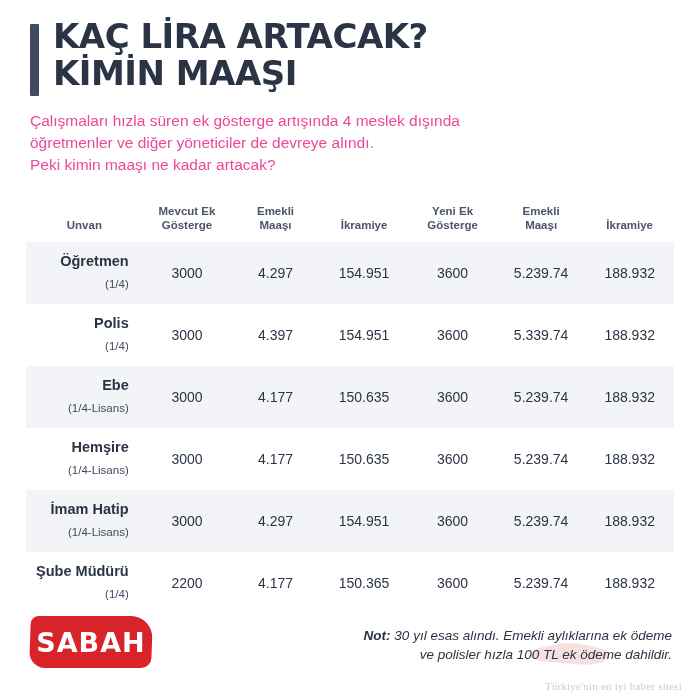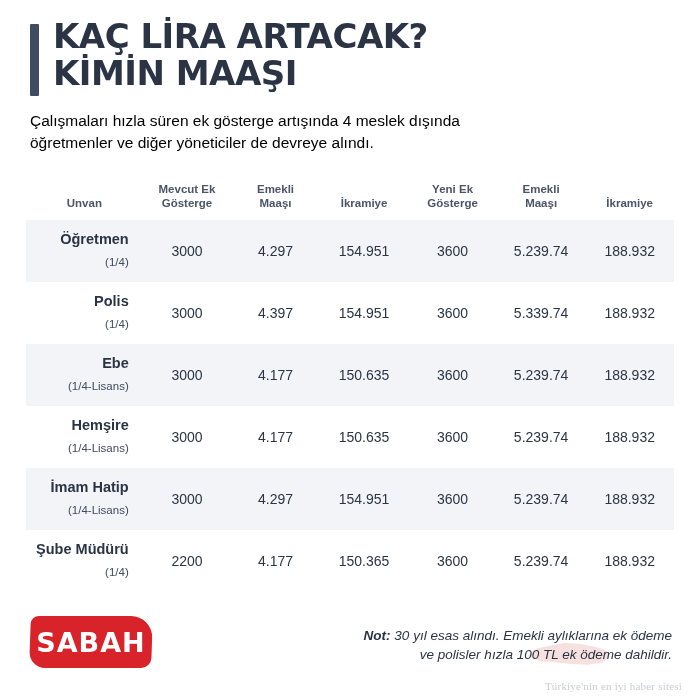--- a/index.html
+++ b/index.html
@@ -47,21 +47,21 @@
     font-weight: bold;
     letter-spacing: -0.5px;
     color: #2b3445;
     font-family: "DejaVu Sans", sans-serif;
   }
 
   .subtitle {
     margin: 14px 30px 8px 30px;
     font-size: 15.5px;
     line-height: 22px;
-    color: #000000;
+    color: #ec4899;
     font-family: "Liberation Sans", sans-serif;
   }
   .subtitle .line {
     display: block;
   }
 
   
   .table-wrap {
     margin: 22px 26px 0 26px;
   }
@@ -194,20 +194,21 @@
     <div class="title-bar"></div>
     <div class="titles">
       <div class="title-line">KAÇ LİRA ARTACAK?</div>
       <div class="title-line">KİMİN MAAŞI</div>
     </div>
   </div>
 
   <div class="subtitle">
     <span class="line">Çalışmaları hızla süren ek gösterge artışında 4 meslek dışında</span>
     <span class="line">öğretmenler ve diğer yöneticiler de devreye alındı.</span>
+    <span class="line">Peki kimin maaşı ne kadar artacak?</span>
   </div>
 
   <div class="table-wrap">
     <table>
       <thead>
         <tr>
           <th class="col-unvan">
             <div>Unvan</div>
           </th>
           <th class="c">

